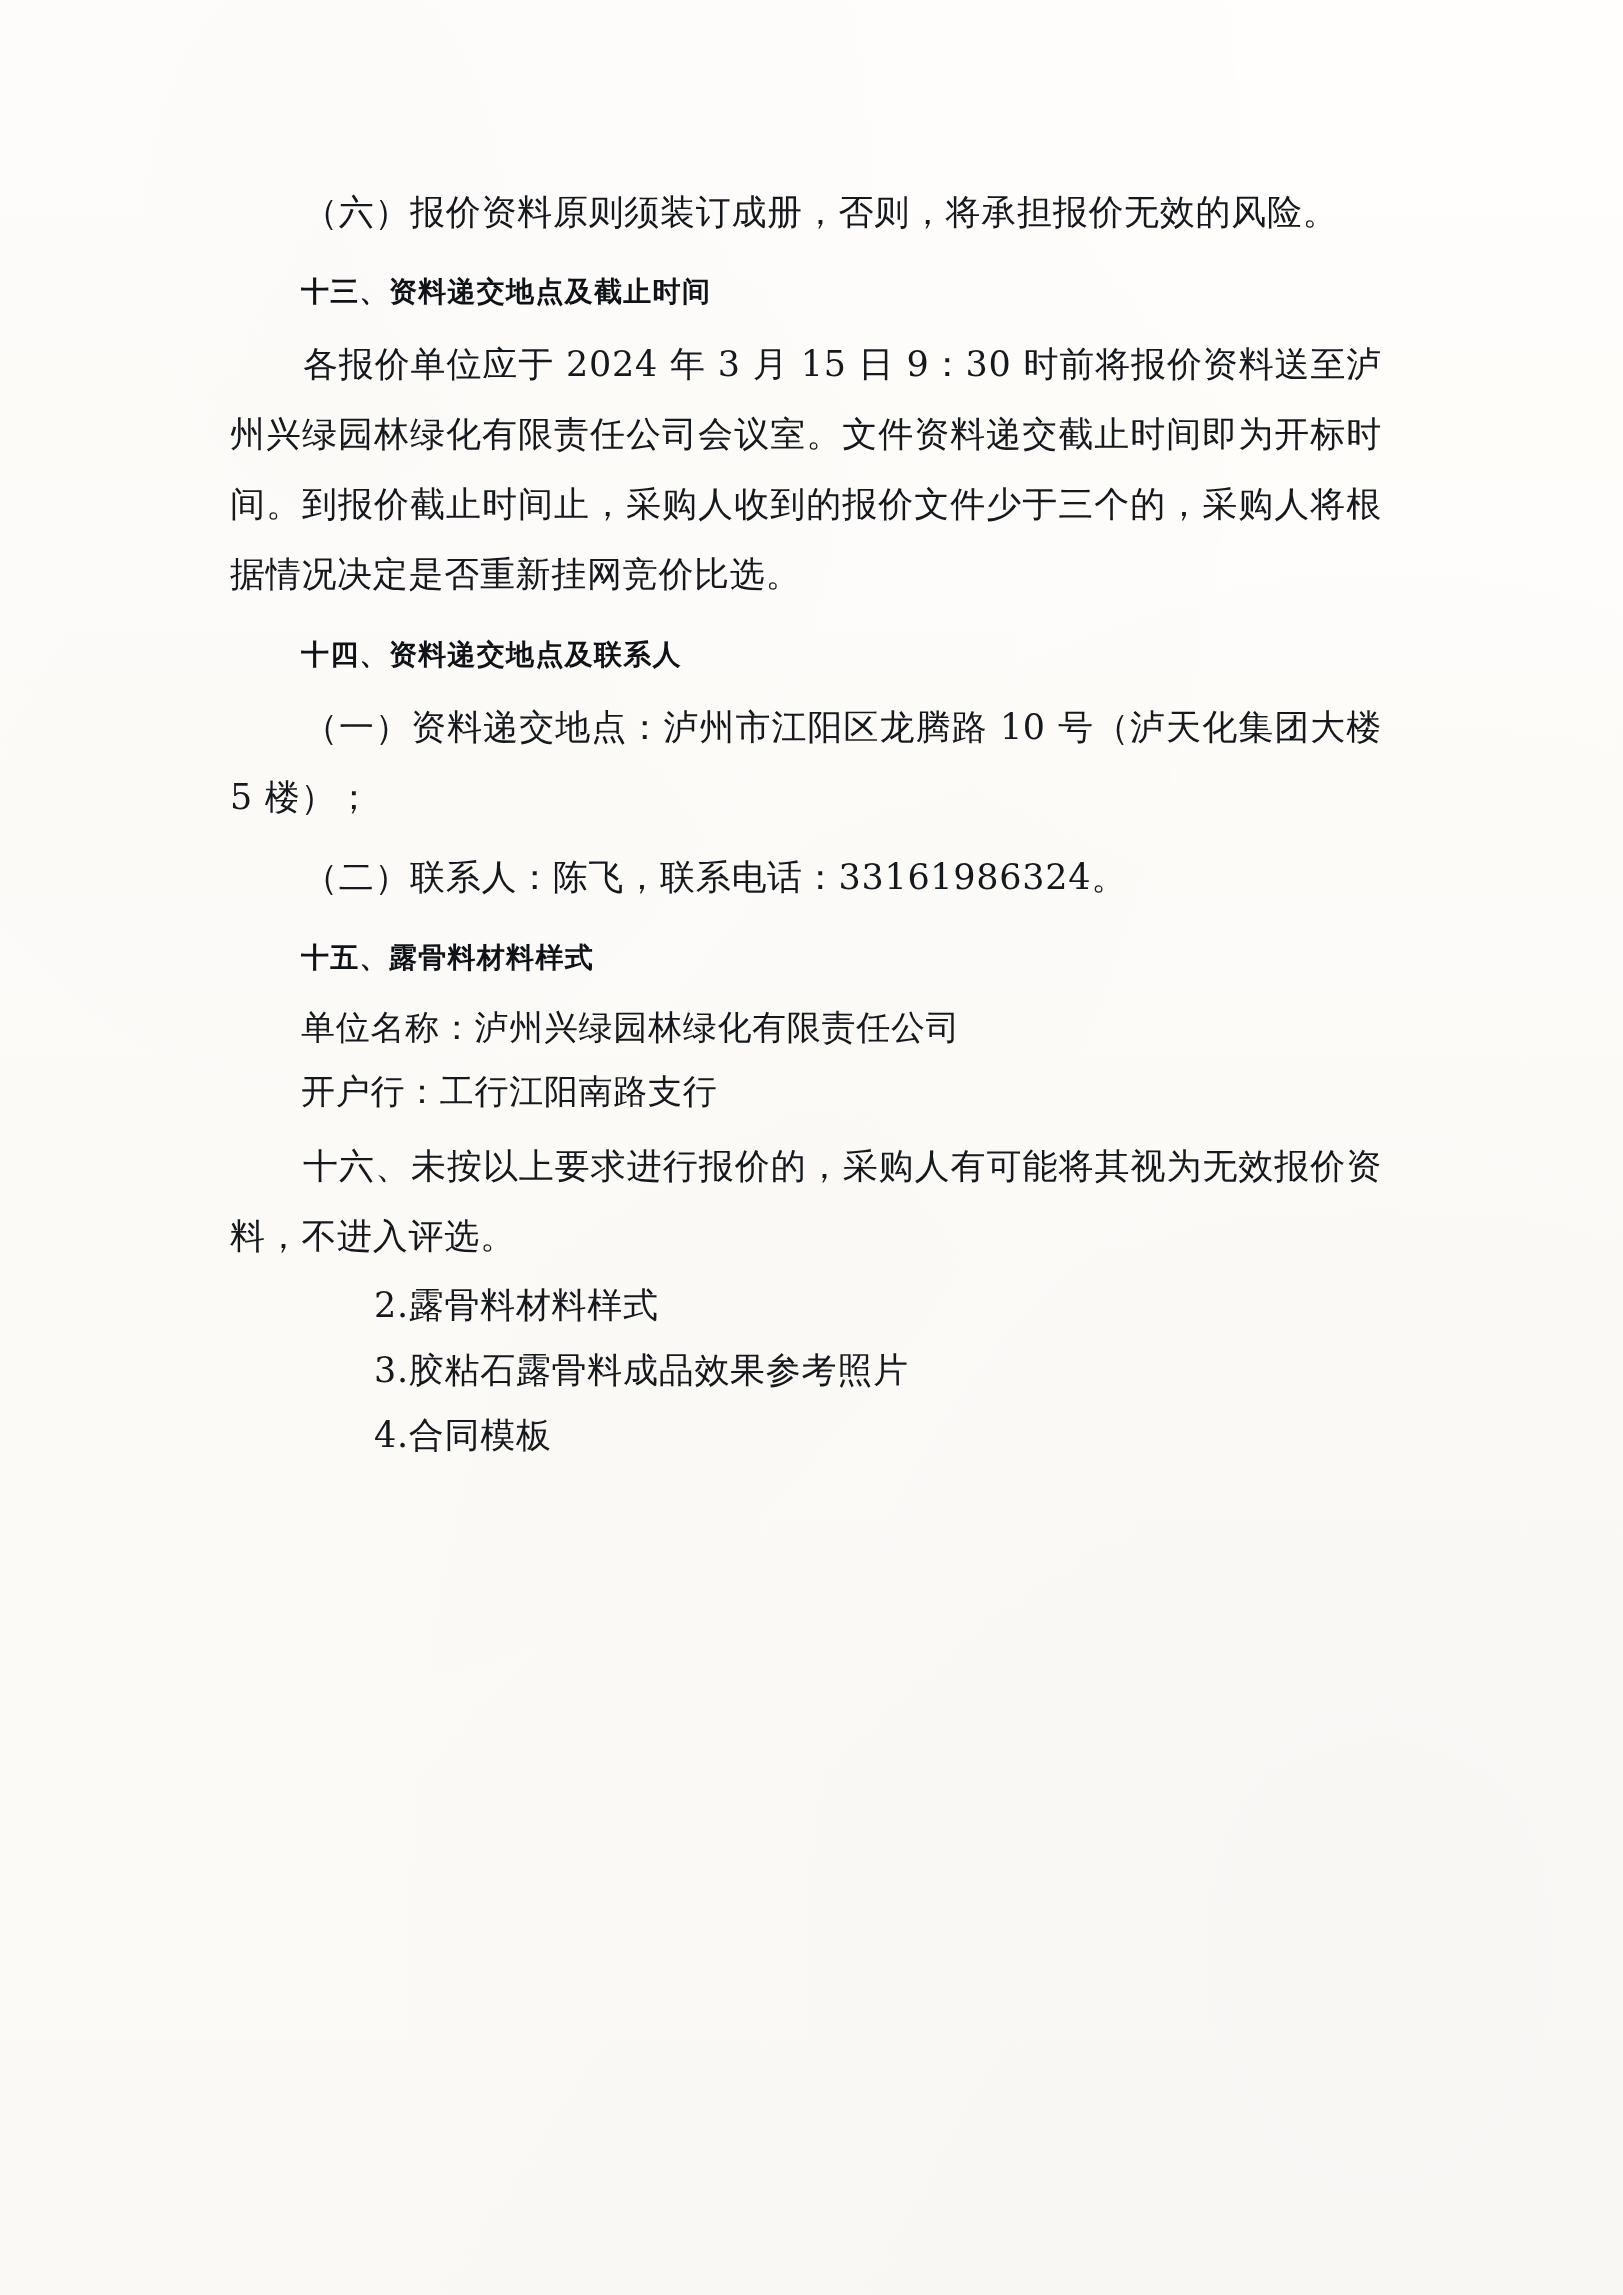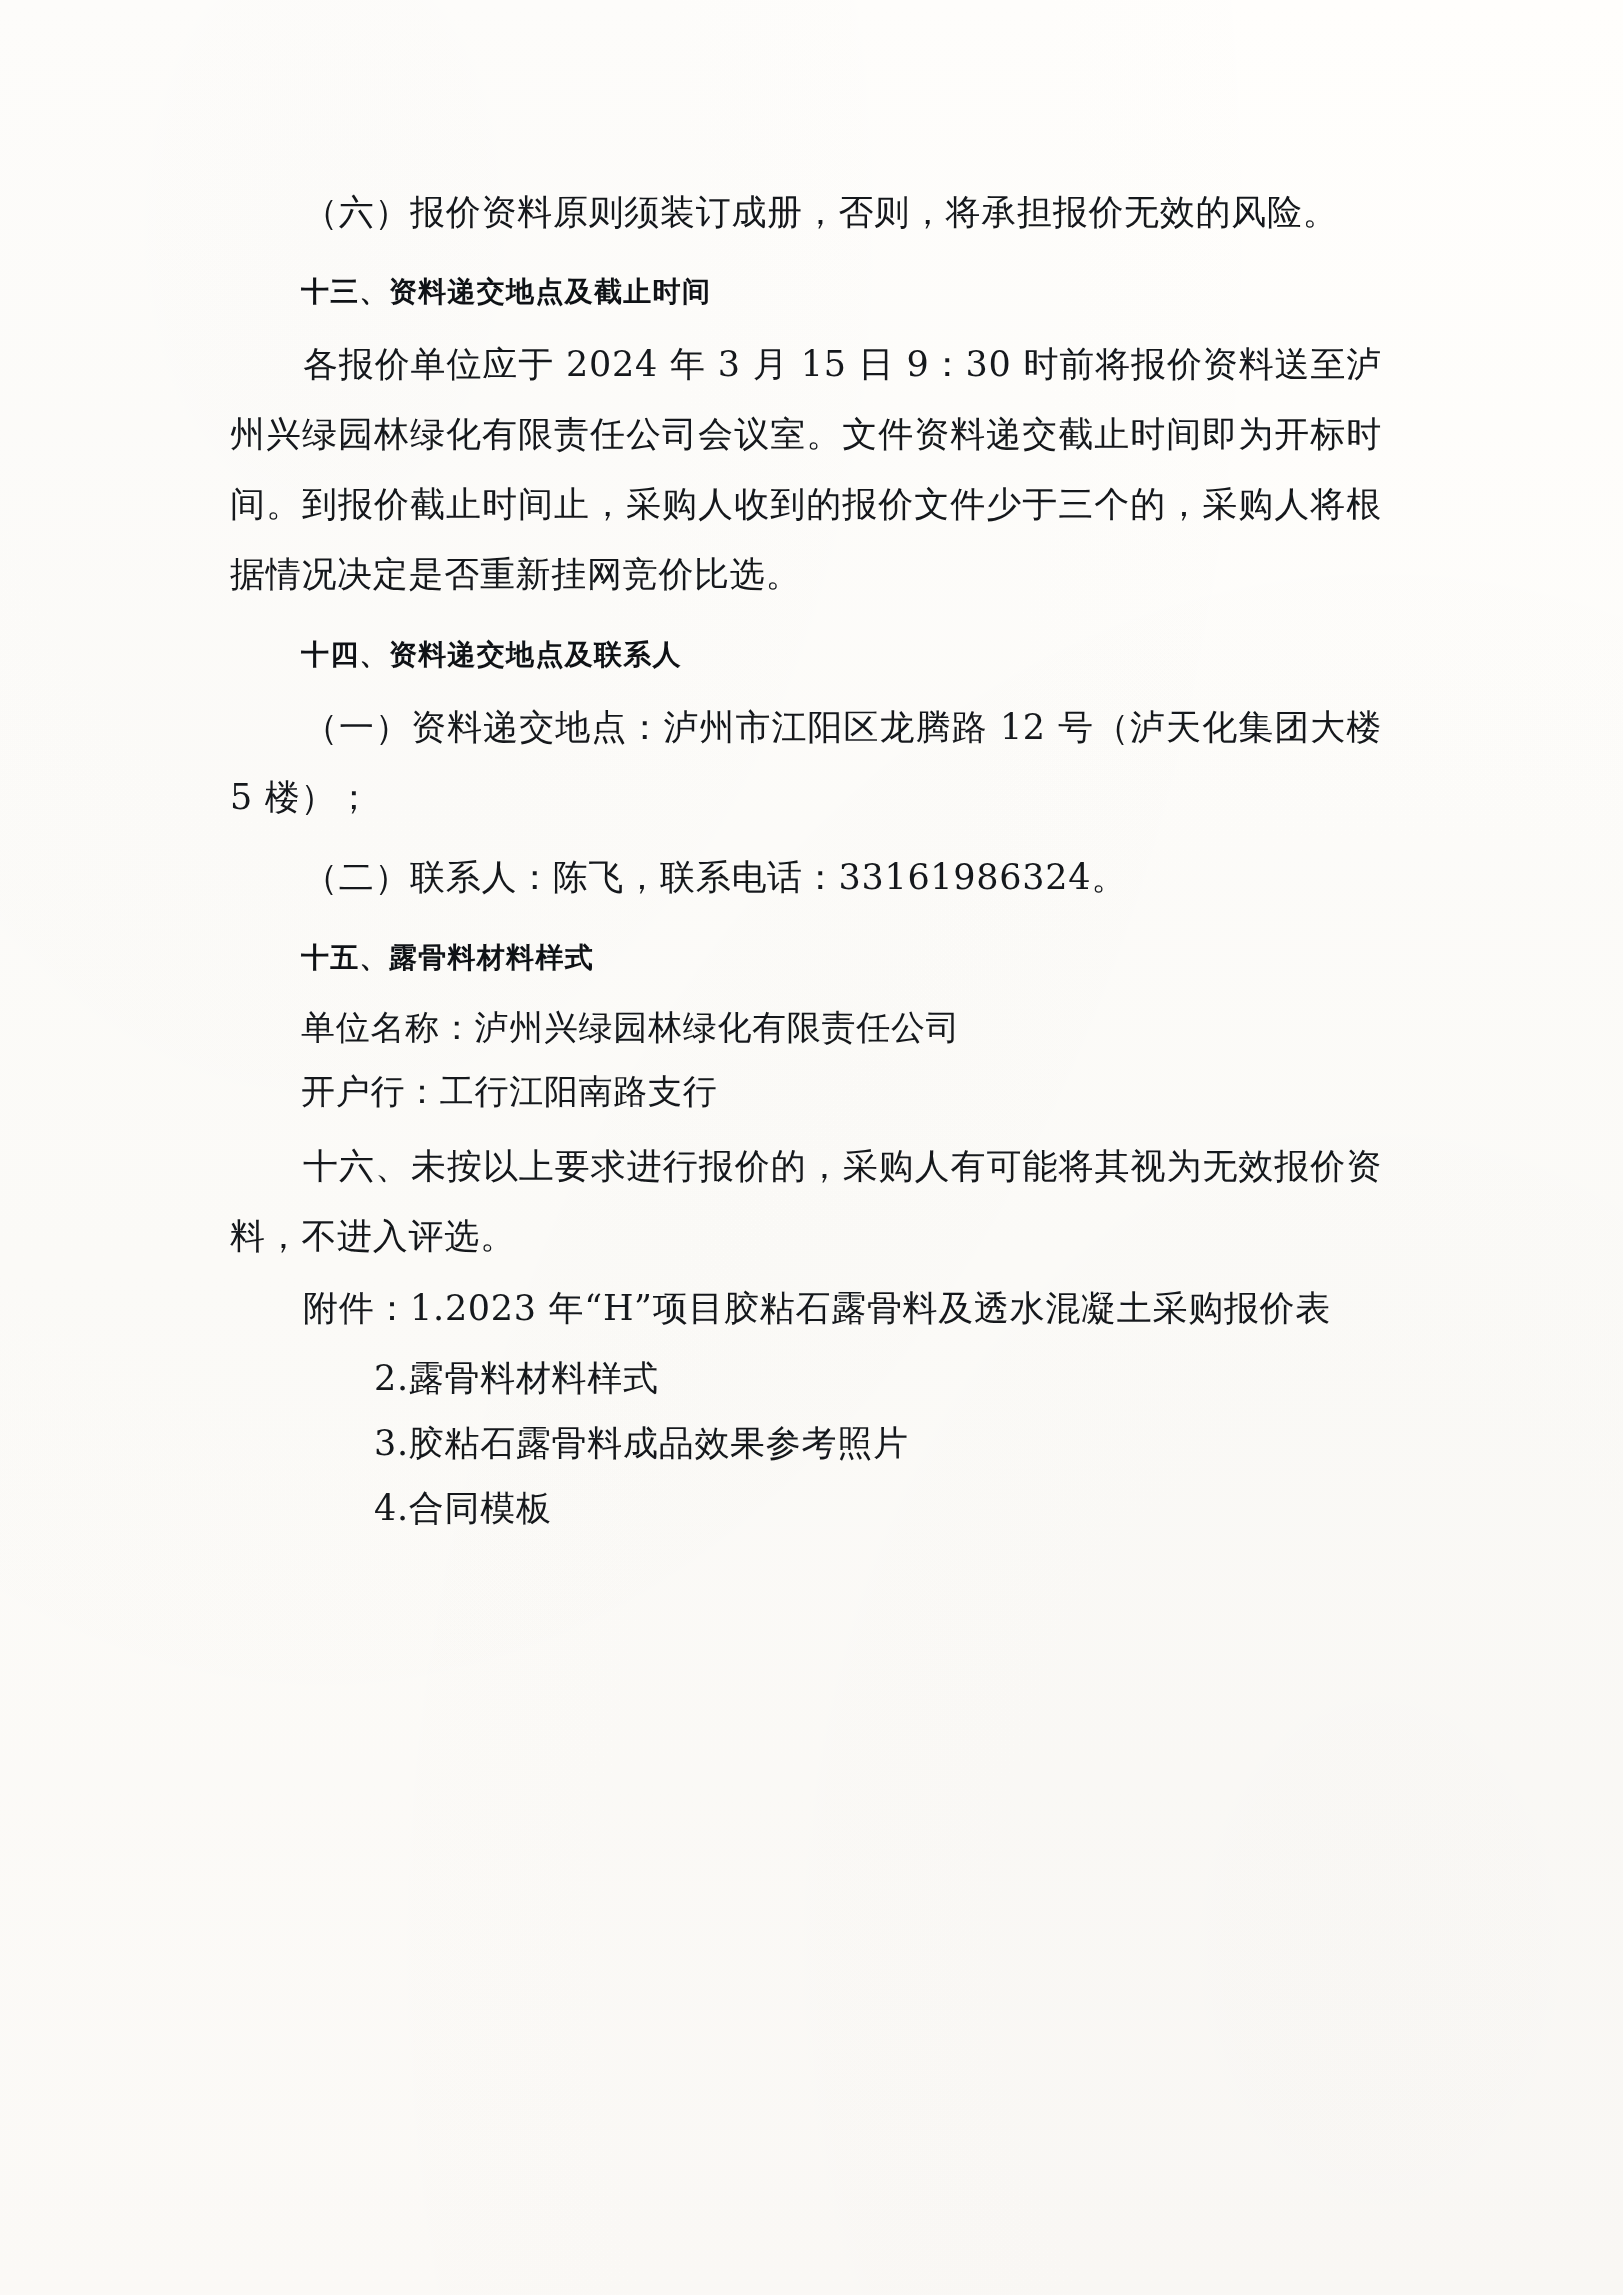--- a/index.html
+++ b/index.html
@@ -84,38 +84,37 @@
   <div class="content">
 
     <p class="para indent2">（六）报价资料原则须装订成册，否则，将承担报价无效的风险。</p>
 
     <h2 class="heading">十三、资料递交地点及截止时间</h2>
 
     <p class="para indent2">各报价单位应于 2024 年 3 月 15 日 9：30 时前将报价资料送至泸州兴绿园林绿化有限责任公司会议室。文件资料递交截止时间即为开标时间。到报价截止时间止，采购人收到的报价文件少于三个的，采购人将根据情况决定是否重新挂网竞价比选。</p>
 
     <h2 class="heading">十四、资料递交地点及联系人</h2>
 
-    <p class="para indent2">（一）资料递交地点：泸州市江阳区龙腾路 12 号（泸天化集团大楼 5 楼）；</p>
+    <p class="para indent2">（一）资料递交地点：泸州市江阳区龙腾路 10 号（泸天化集团大楼 5 楼）；</p>
 
     <div class="gap-sm"></div>
 
     <p class="para indent2">（二）联系人：陈飞，联系电话：33161986324。</p>
 
     <h2 class="heading">十五、露骨料材料样式</h2>
 
     <p class="bank-line">单位名称：泸州兴绿园林绿化有限责任公司</p>
 
     <p class="bank-line">开户行：工行江阳南路支行</p>
 
 
     <div class="gap-sm"></div>
 
     <p class="para indent2">十六、未按以上要求进行报价的，采购人有可能将其视为无效报价资料，不进入评选。</p>
 
-    <p class="para indent2">附件：1.2023 年“H”项目胶粘石露骨料及透水混凝土采购报价表</p>
 
     <p class="attach-sub">2.露骨料材料样式</p>
 
     <p class="attach-sub">3.胶粘石露骨料成品效果参考照片</p>
 
     <p class="attach-sub">4.合同模板</p>
 
   </div>
 </div>
 

